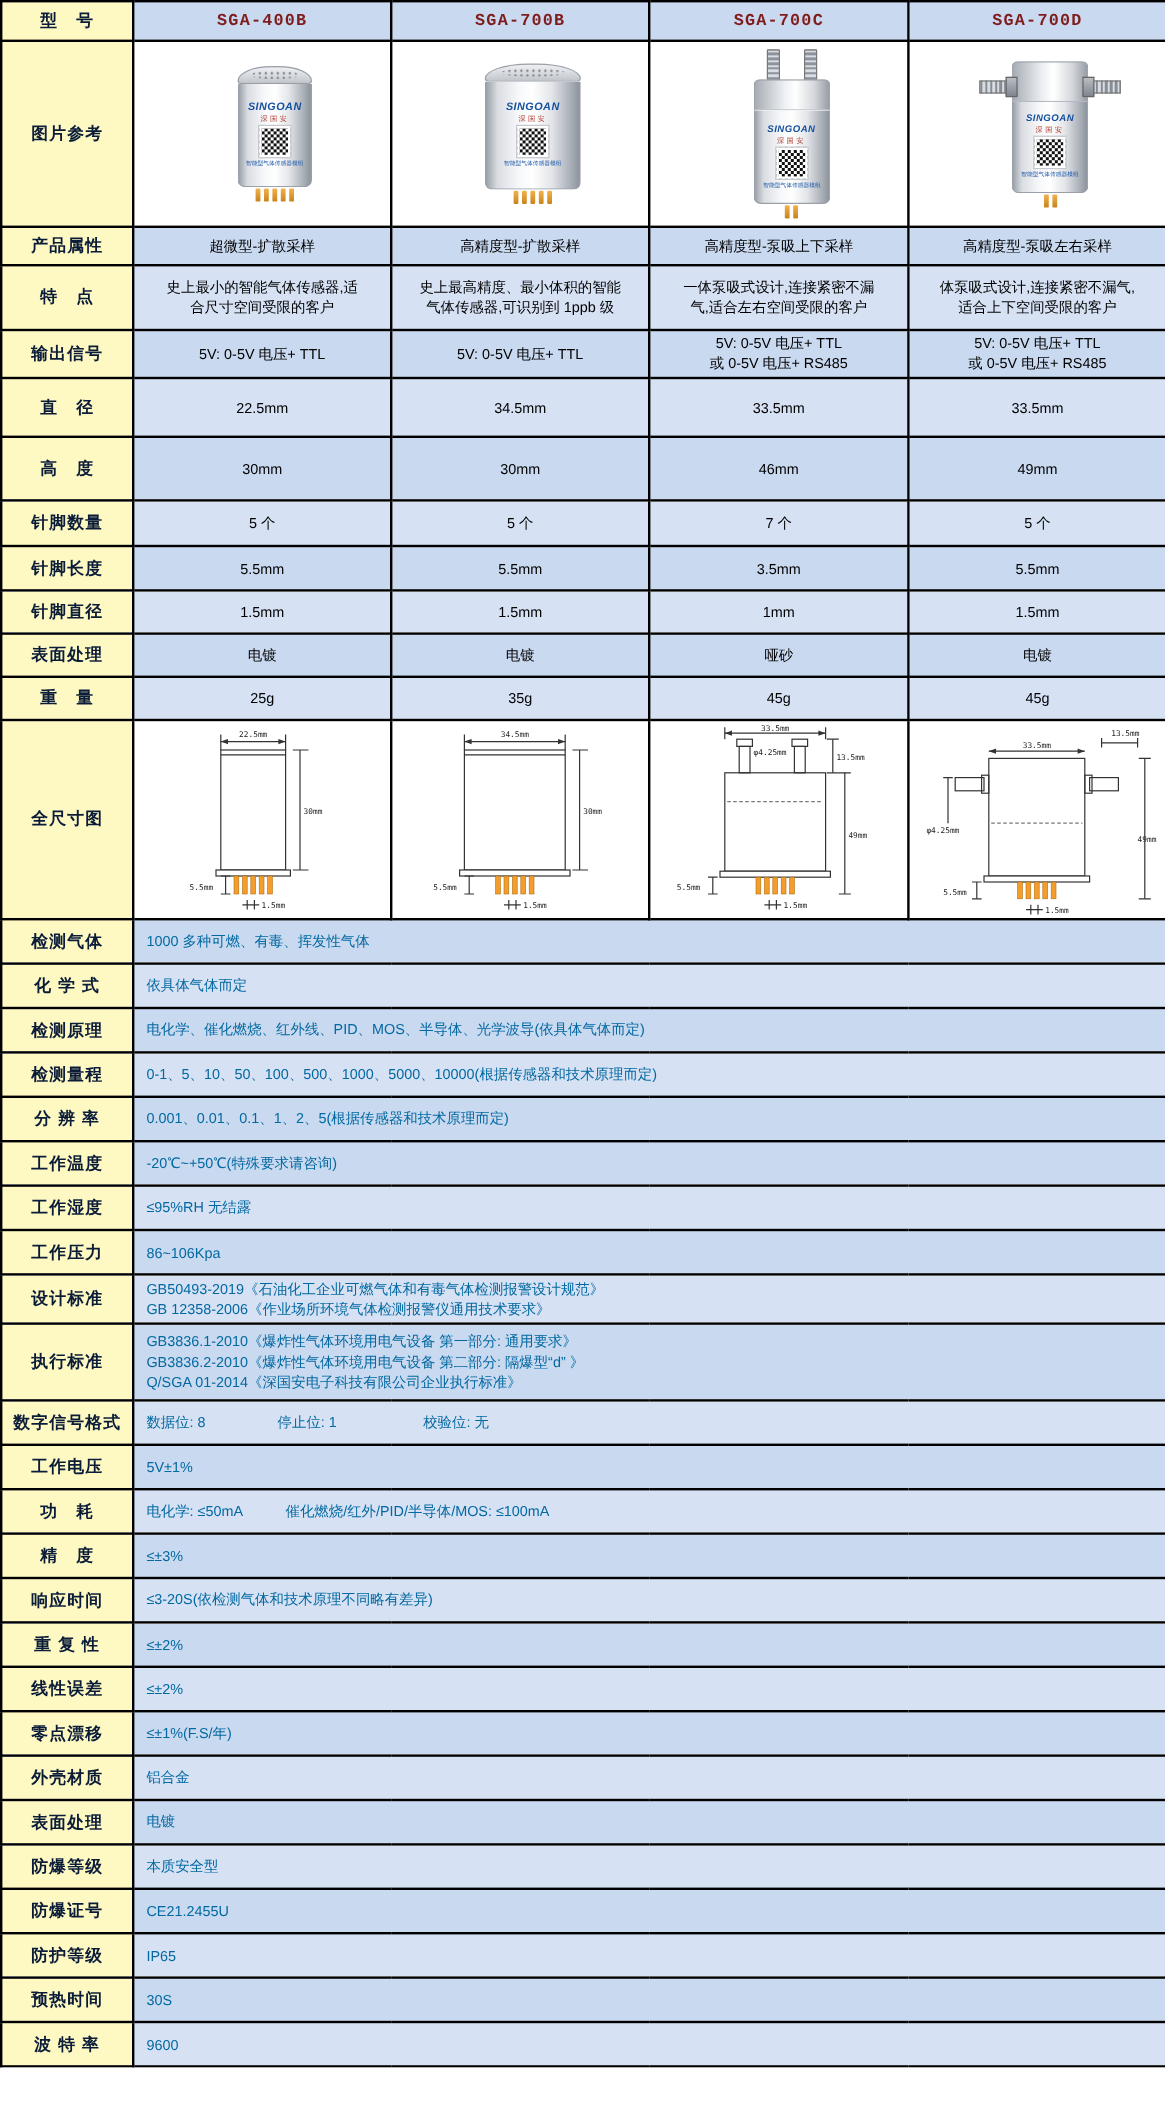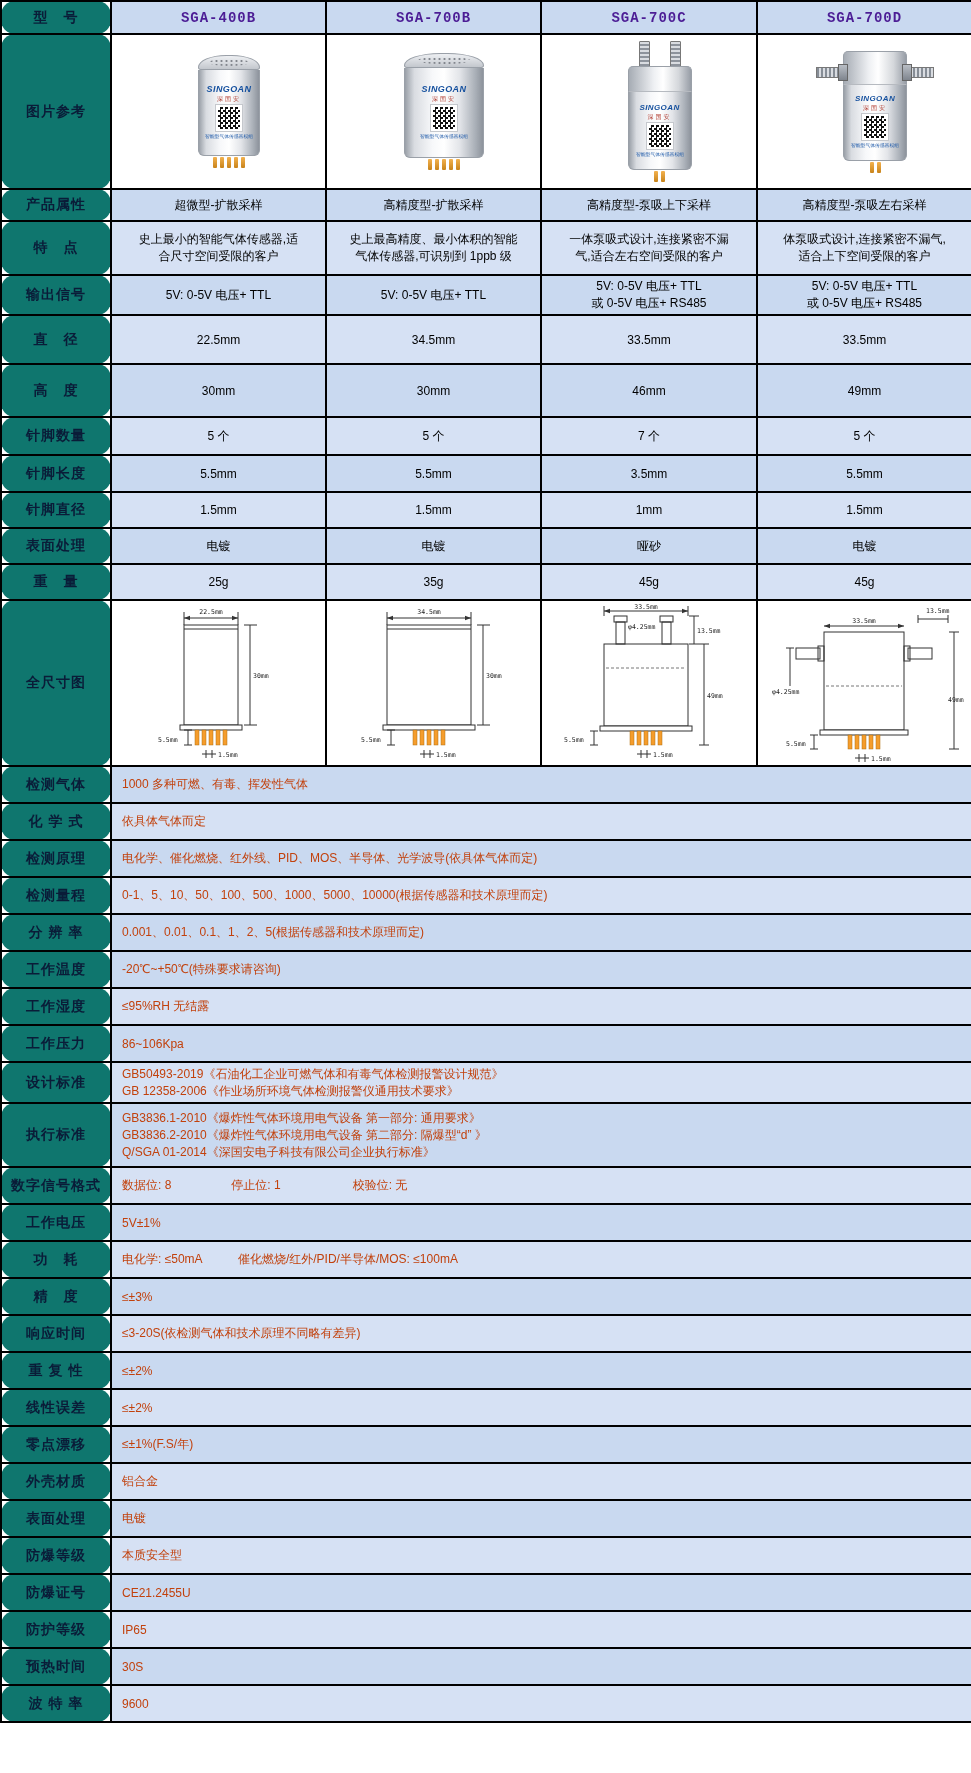--- a/index.html
+++ b/index.html
@@ -1,42 +1,42 @@
 <!DOCTYPE html>
 <html><head>
 <meta charset="utf-8">
 <style>
   html,body{margin:0;padding:0;background:#fff;font-family:"Liberation Sans",sans-serif;}
   .wrap{width:971px;}
   table{border-collapse:collapse;table-layout:fixed;width:971px;}
   th,td{border:2px solid #000;padding:0;overflow:hidden;vertical-align:middle;}
   
-  th.lab{background:#0f766e;color:#0a1c38;font-weight:bold;font-size:14px;text-align:center;letter-spacing:1px;border-radius:14px;}
+  th.lab{background:#fef9c3;color:#0a1c38;font-weight:bold;font-size:14px;text-align:center;letter-spacing:1px;}
   
   .r-head th{height:31px;}
-  .r-head .hd{background:#c9d9f0;color:#4c1d95;font-family:"Liberation Mono","DejaVu Sans Mono",monospace;font-weight:bold;font-size:14px;text-align:center;letter-spacing:1px;}
+  .r-head .hd{background:#c9d9f0;color:#7f1d1d;font-family:"Liberation Mono","DejaVu Sans Mono",monospace;font-weight:bold;font-size:14px;text-align:center;letter-spacing:1px;}
   
   .r-img td.cell{height:153px;background:#fff;}
   .imgcell{display:flex;align-items:center;justify-content:center;height:100%;padding-left:21px;}
   
   .cmp td.val{background:#c9d9f0;color:#000;font-size:12px;text-align:center;white-space:pre-line;padding:2px 22px;}
   tr.alt td.val{background:#d6e1f4;}
   .comp-0{height:32px}.comp-1{height:54px}.comp-2{height:39px}.comp-3{height:49px}.comp-4{height:53px}
   .comp-5{height:38px}.comp-6{height:37px}.comp-7{height:36px}.comp-8{height:36px}.comp-9{height:36px}
   
   .r-diag td.cell{height:164px;background:#fff;}
   .diag-svg{display:block;margin:0 auto;}
   .diag-svg line,.diag-svg rect.ln,.diag-svg path{stroke:#333;stroke-width:1;fill:none;}
   .diag-svg .dash{stroke-dasharray:3 2;stroke:#777;}
   .diag-svg polygon{fill:#333;}
   .diag-svg text{font-size:6.5px;fill:#222;font-family:"DejaVu Sans Mono",monospace;}
   .diag-svg rect.pin{fill:#f59d2c;stroke:#b06f12;stroke-width:0.5;}
   .diag-svg rect.fl{fill:#fff;stroke:#333;}
   
-  .spec td.val{background:#c9d9f0;color:#c2410c;font-size:12px;text-align:left;padding:2px 10px;white-space:pre-line;}
+  .spec td.val{background:#c9d9f0;color:#0369a1;font-size:12px;text-align:left;padding:2px 10px;white-space:pre-line;}
   .spec{height:37px;}
   .spec-9{height:41px}.spec-10{height:64px}
   
   .sensor{position:relative;display:flex;flex-direction:column;align-items:center;}
   .cap{width:100%;height:15px;border-radius:50% 50% 3px 3px/90% 90% 3px 3px;background:linear-gradient(#eef0f3,#c3c7cd);border:1px solid #9aa0a8;box-sizing:border-box;position:relative;}
   .holes{position:absolute;left:16%;right:16%;top:3px;bottom:3px;border-radius:50%;background:radial-gradient(#82868d 1px,transparent 1.3px);background-size:5px 4px;}
   .sbody{width:100%;background:linear-gradient(90deg,#9aa0a8 0%,#d9dce1 12%,#f7f8fa 35%,#ffffff 50%,#e3e5e9 70%,#aab0b8 90%,#8d939c 100%);border:1px solid #9aa0a8;border-top:none;border-radius:0 0 6px 6px;box-sizing:border-box;display:flex;flex-direction:column;align-items:center;justify-content:center;gap:1px;}
   .brand{font-size:9px;font-weight:bold;font-style:italic;color:#15509e;letter-spacing:.4px;white-space:nowrap;}
   .brandcn{font-size:6px;color:#b03a2e;letter-spacing:2px;white-space:nowrap;}
   .qr{width:22px;height:22px;background:repeating-conic-gradient(#111 0% 25%,#fff 0% 50%) 0 0/5px 5px;border:2px solid #fff;outline:1px solid #c5c8cd;}

